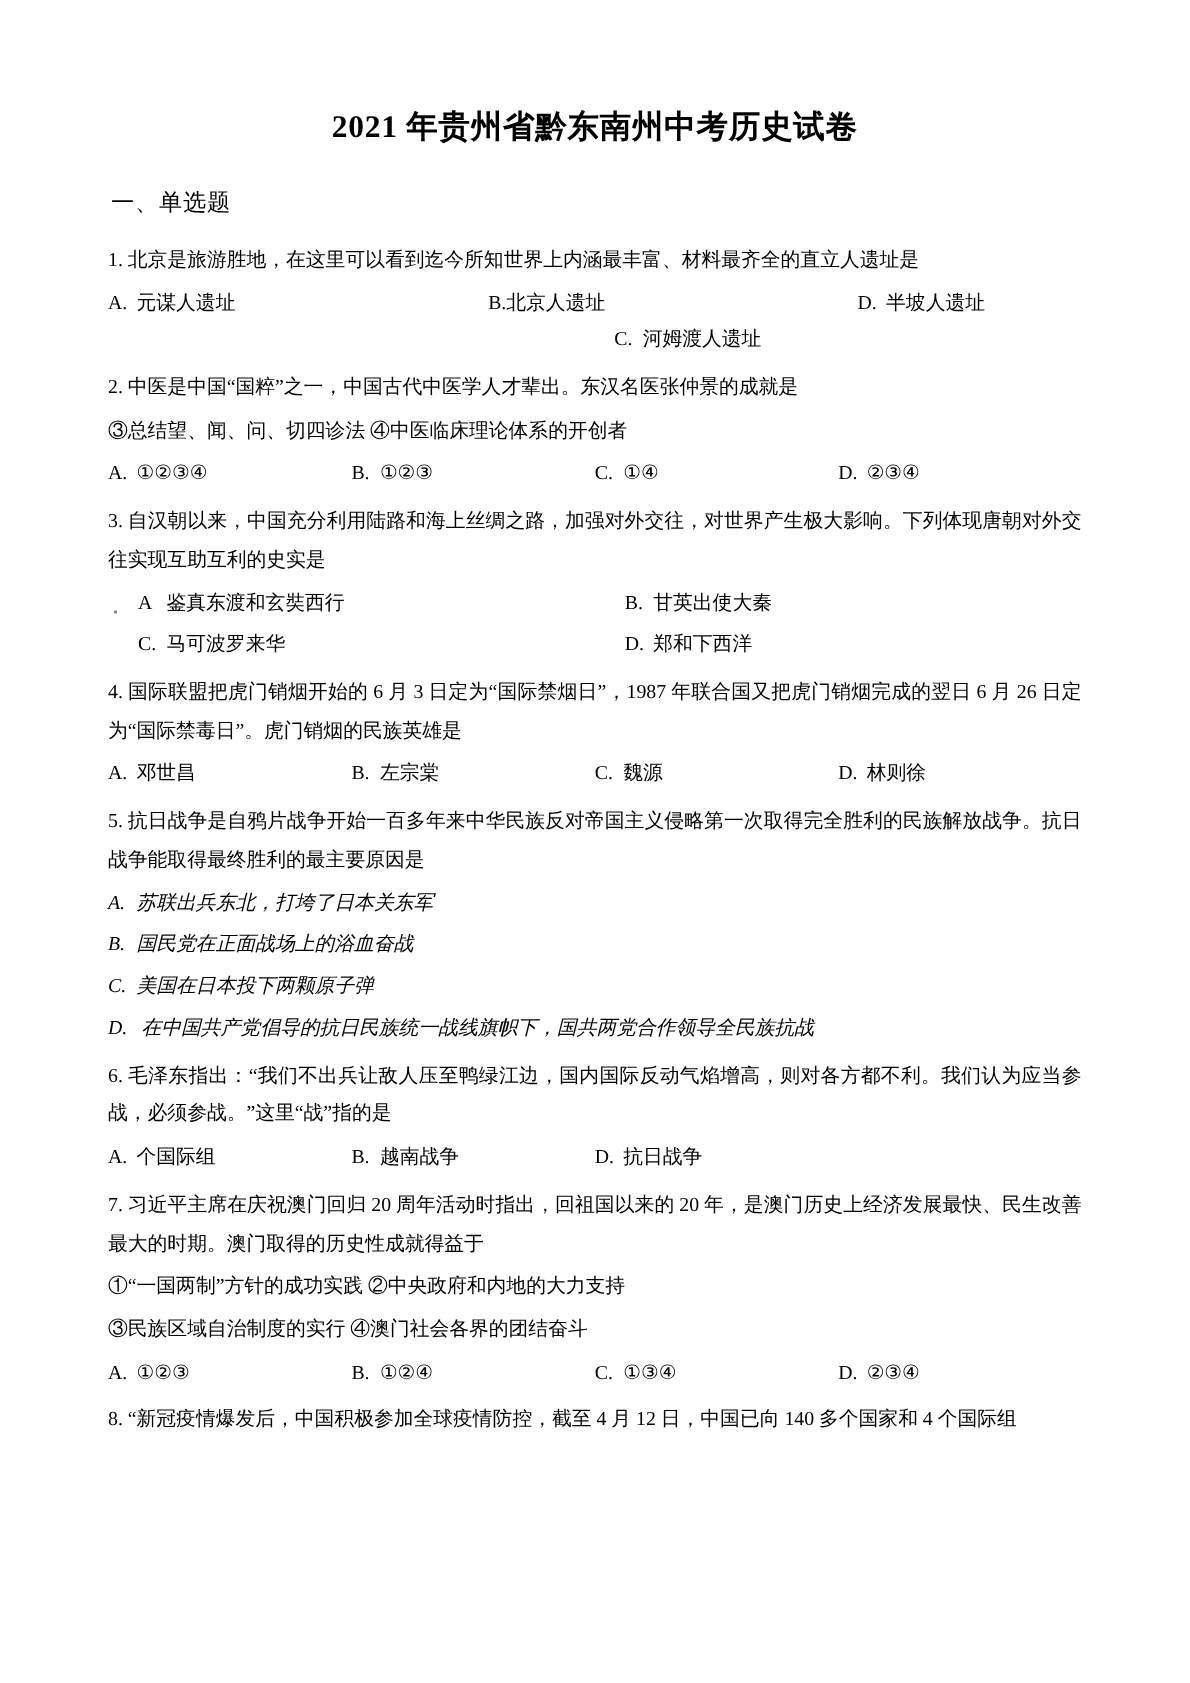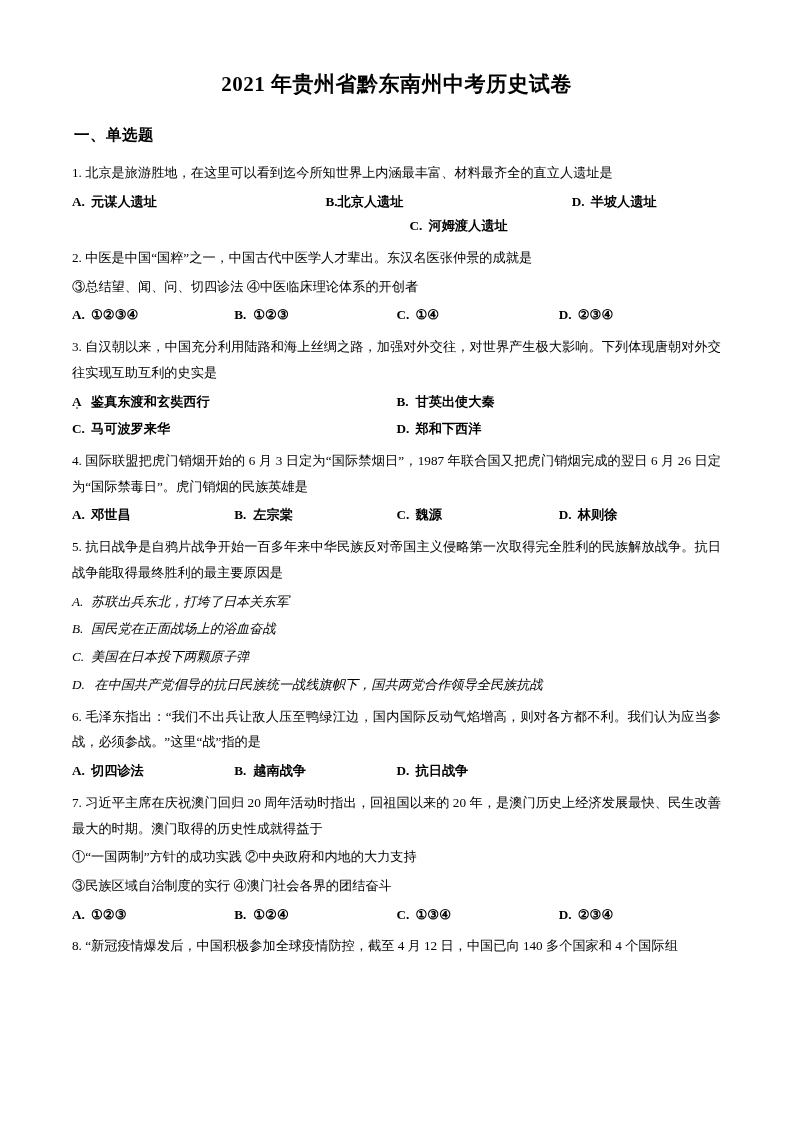--- a/index.html
+++ b/index.html
@@ -24,21 +24,21 @@
   .doc-title {
     text-align: center;
     font-size: 21px;
     font-weight: bold;
     letter-spacing: 0.5px;
     margin: 18px 0 26px 0;
     line-height: 1.4;
   }
   .section-title {
     font-size: 15.5px;
-    font-weight: bold;
+    font-weight: normal;
     margin: 0 0 14px 2px;
     letter-spacing: 0.5px;
   }
   .q {
     margin-bottom: 6px;
   }
   .q-stem {
     font-size: 13.2px;
     line-height: 1.95;
     text-align: justify;
@@ -52,24 +52,23 @@
   .opts-row {
     display: flex;
     font-size: 13.2px;
     line-height: 1.95;
     margin: 0 0 2px 0;
   }
   .opts-row .opt {
     box-sizing: border-box;
     padding-right: 6px;
     white-space: nowrap;
-    font-weight: bold;
   }
   .opts-4 .opt { width: 25%; }
-  .opts-2 .opt { width: 50%; }
+  .opts-2 .opt { width: 50%; margin-left: 20px; }
   .opt .lab {
     display: inline-block;
     min-width: 19px;
   }
   .opts-4.wide .opt:nth-child(1) { width: 27%; }
   .opts-4.wide .opt:nth-child(2) { width: 25%; text-align: right; }
   .opts-4.wide .opt:nth-child(3) { width: 25%; margin-top: 24px; }
   .opts-4.wide .opt:nth-child(4) { width: 23%; }
   .stack .opt {
     display: block;
@@ -147,21 +146,21 @@
       <div class="opt"><span class="lab">A.</span><span>苏联出兵东北，打垮了日本关东军</span></div>
       <div class="opt"><span class="lab">B.</span><span>国民党在正面战场上的浴血奋战</span></div>
       <div class="opt"><span class="lab">C.</span><span>美国在日本投下两颗原子弹</span></div>
       <div class="opt"><span class="lab">D.</span><span> 在中国共产党倡导的抗日民族统一战线旗帜下，国共两党合作领导全民族抗战</span></div>
     </div>
   </div>
 
   <div class="q">
     <p class="q-stem">6.  毛泽东指出：“我们不出兵让敌人压至鸭绿江边，国内国际反动气焰增高，则对各方都不利。我们认为应当参战，必须参战。”这里“战”指的是</p>
     <div class="opts-row opts-4">
-      <div class="opt"><span class="lab">A.</span><span>切四诊法</span></div>
+      <div class="opt"><span class="lab">A.</span><span>个国际组</span></div>
       <div class="opt"><span class="lab">B.</span><span>越南战争</span></div>
       <div class="opt"><span class="lab">D.</span><span>抗日战争</span></div>
     </div>
   </div>
 
   <div class="q">
     <p class="q-stem">7.  习近平主席在庆祝澳门回归 20 周年活动时指出，回祖国以来的 20 年，是澳门历史上经济发展最快、民生改善最大的时期。澳门取得的历史性成就得益于</p>
     <p class="q-sub">①“一国两制”方针的成功实践  ②中央政府和内地的大力支持</p>
     <p class="q-sub">③民族区域自治制度的实行  ④澳门社会各界的团结奋斗</p>
     <div class="opts-row opts-4">

